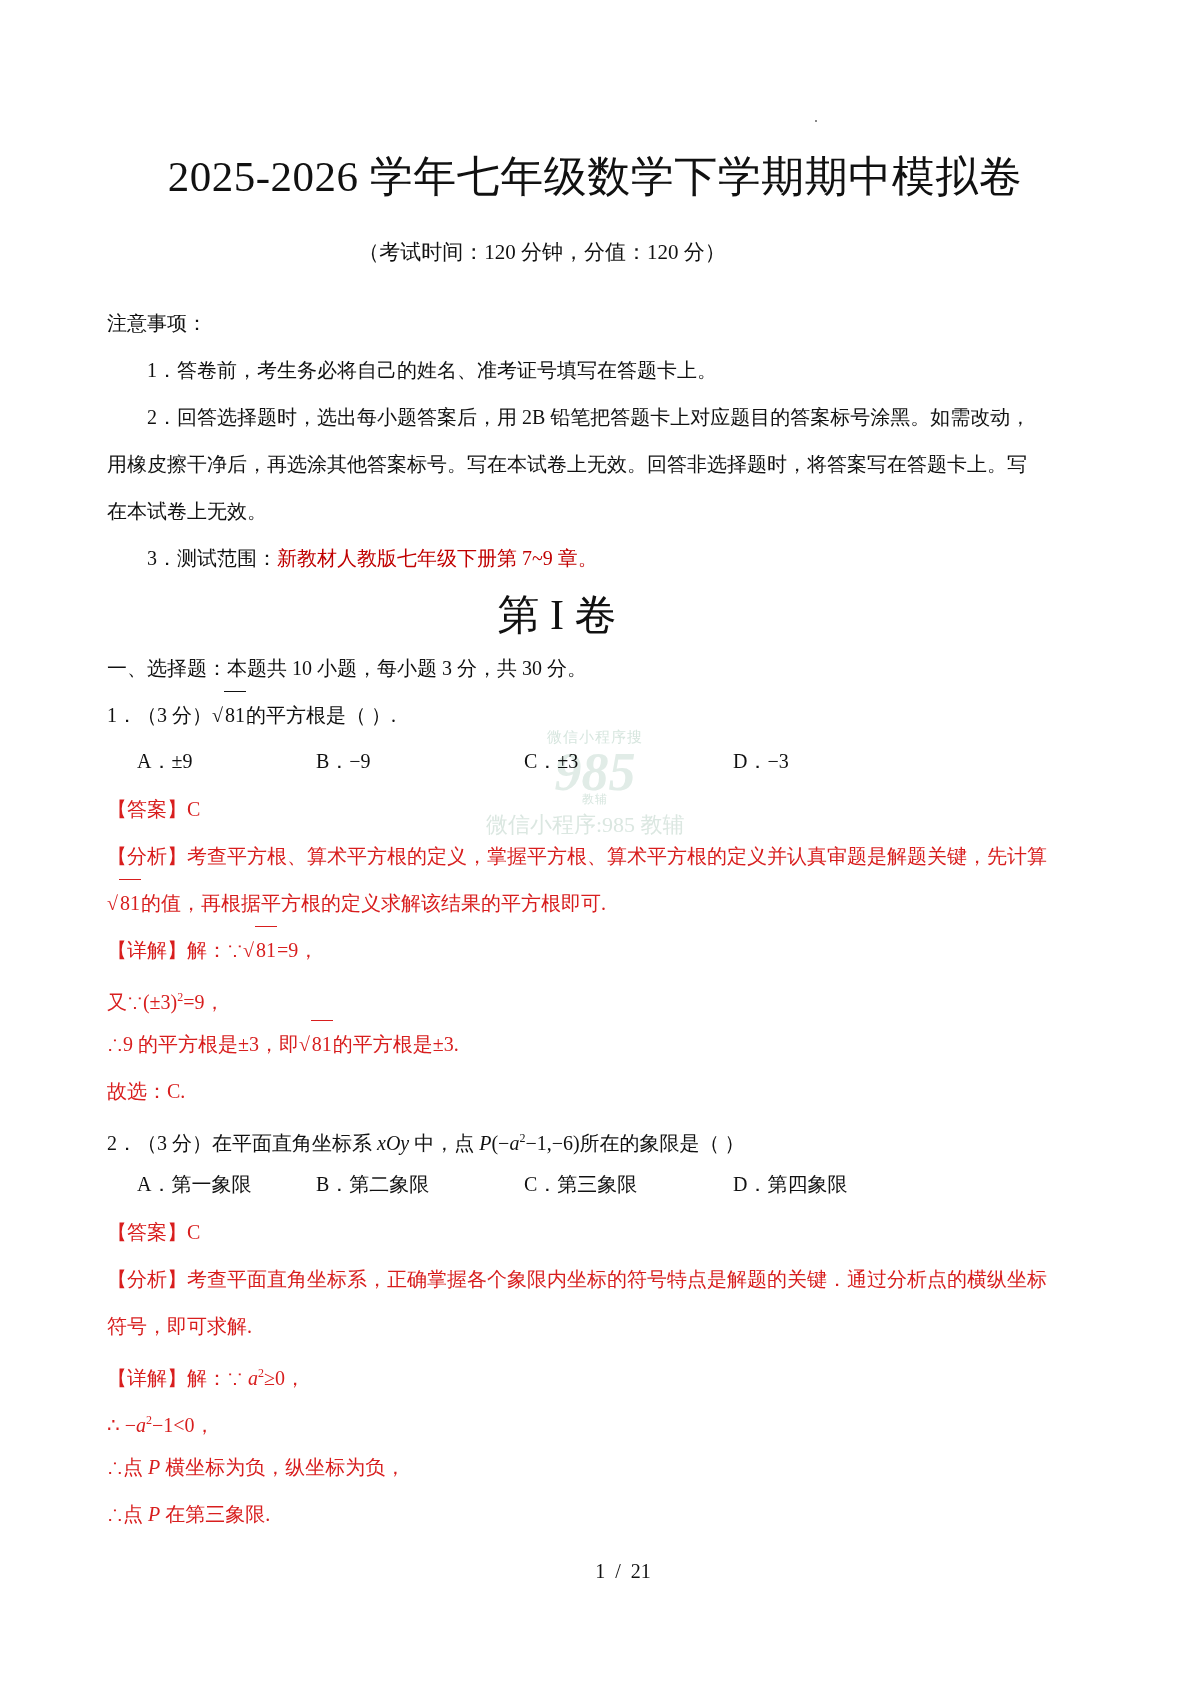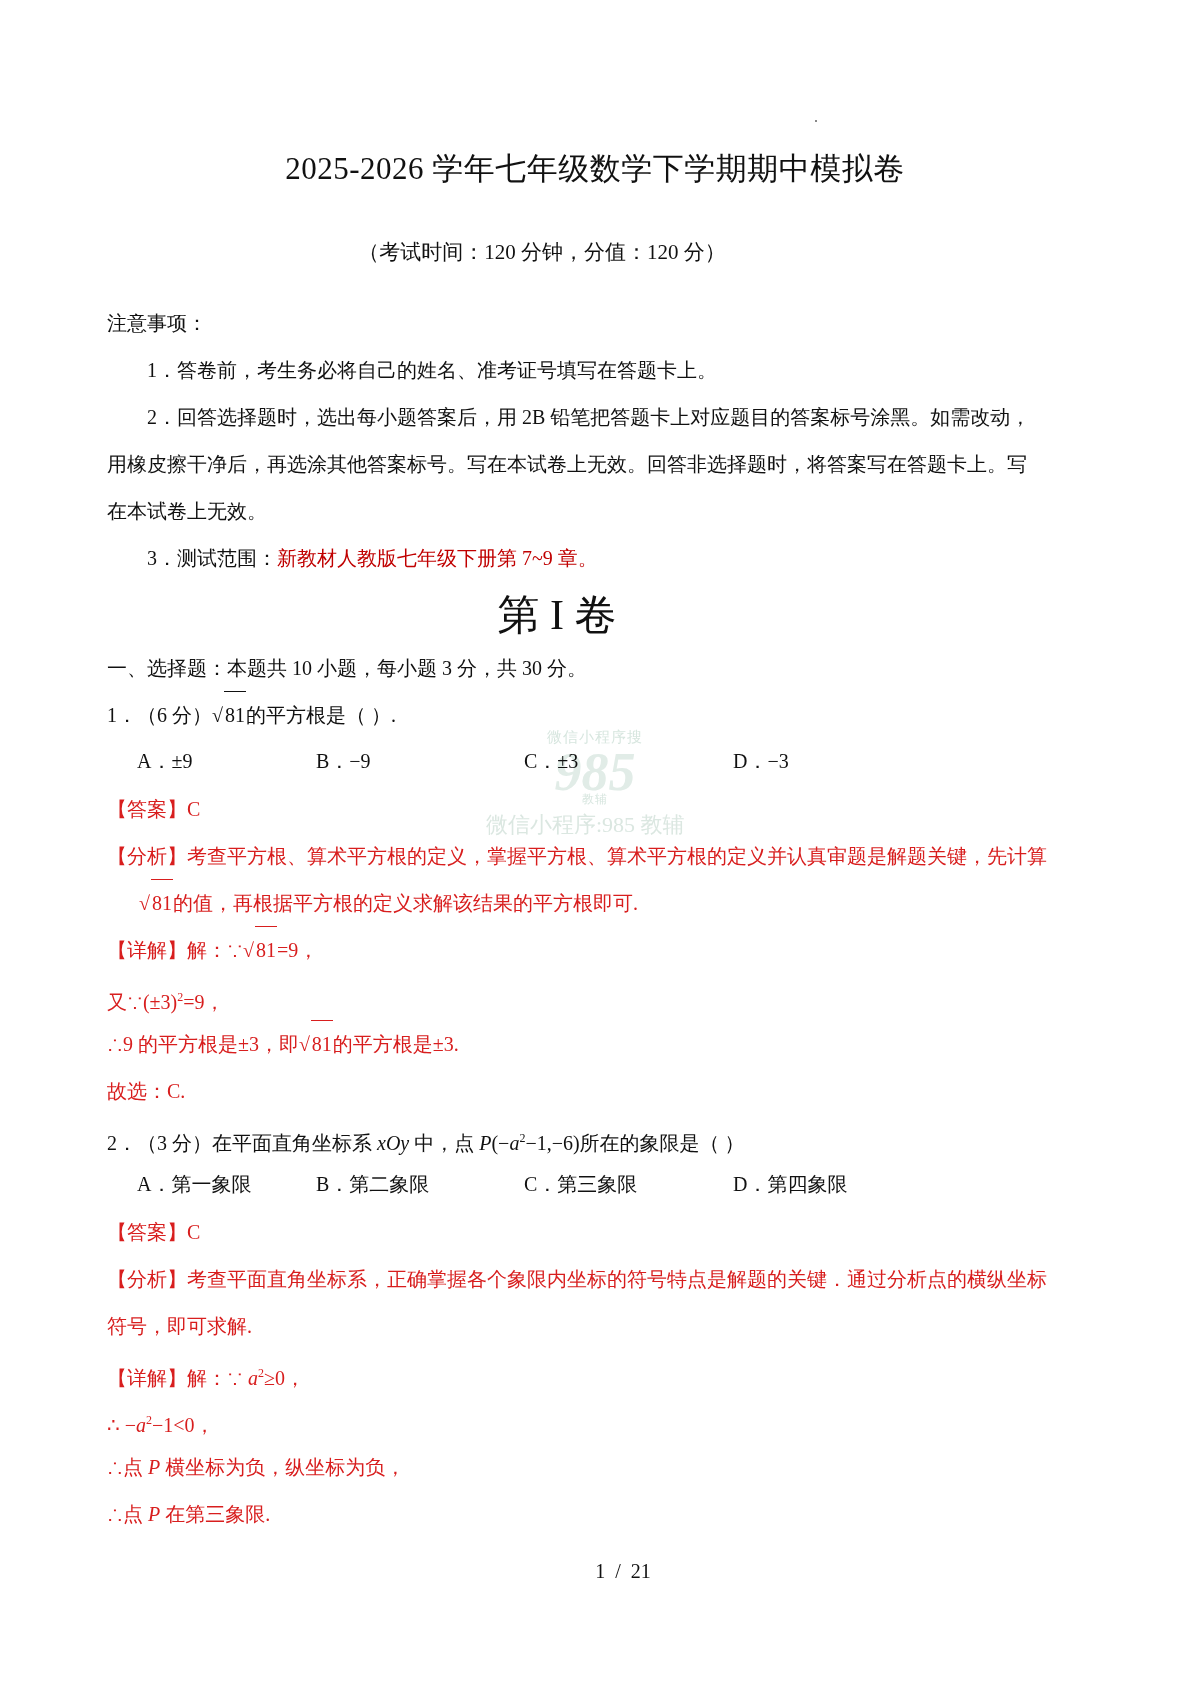--- a/index.html
+++ b/index.html
@@ -1,19 +1,19 @@
 <!DOCTYPE html>
 <html><head>
 <meta charset="utf-8">
 <style>
   html, body { margin:0; padding:0; background:#ffffff; }
   body { width:1190px; height:1683px; position:relative; overflow:hidden;
          font-family:"Liberation Serif","DejaVu Serif",serif; color:#111; }
   .abs { position:absolute; white-space:nowrap; }
-  .title { left:0; width:1190px; text-align:center; top:148px; font-size:31px; letter-spacing:0.5px; }
+  .title { left:0; width:1190px; text-align:center; top:148px; font-size:43px; letter-spacing:0.5px; }
   .subtitle { left:0; width:1084px; text-align:center; top:238px; font-size:21px; }
   .line { font-size:20px; line-height:28px; }
   .red { color:#d81e1e; }
   .darkred { color:#c00000; }
   .section-title { left:0; width:1114px; text-align:center; top:587px; font-size:42px; }
   .opt { font-size:20px; }
   .sqrt { display:inline-block; position:relative; }
   .sqrt .rad { border-top:1.5px solid currentColor; padding:12px 1px; margin-left:1px; }
   sup { font-size:12px; }
   i { font-style:italic; }
@@ -46,34 +46,34 @@
 <div class="abs line" style="left:107px; top:654px;">一、选择题：本题共 10 小题，每小题 3 分，共 30 分。</div>
 
 <div class="abs watermark">
   <div class="wm-top">微信小程序搜</div>
   <div class="wm-num">985</div>
   <div class="wm-top" style="font-size:12px;margin-top:-6px;">教辅</div>
 </div>
 <div class="abs wm-bottom">微信小程序:985 教辅</div>
 
 <div class="abs line" style="left:107px; top:701px;">
-  <span>1．（6 分）</span><span class="sqrt">√<span class="rad">81</span></span><span>的平方根是（    ）.</span>
+  <span>1．（3 分）</span><span class="sqrt">√<span class="rad">81</span></span><span>的平方根是（    ）.</span>
 </div>
 <div class="abs opt" style="left:137px; top:748px;">A．±9</div>
 <div class="abs opt" style="left:316px; top:748px;">B．−9</div>
 <div class="abs opt" style="left:524px; top:748px;">C．±3</div>
 <div class="abs opt" style="left:733px; top:748px;">D．−3</div>
 
 <div class="abs line red" style="left:107px; top:795px;">
   <span>【答案】</span><span>C</span>
 </div>
 <div class="abs line red" style="left:107px; top:842px;">
   <span>【分析】</span><span>考查平方根、算术平方根的定义，掌握平方根、算术平方根的定义并认真审题是解题关键，先计算</span>
 </div>
-<div class="abs line red" style="left:107px; top:889px;margin-left:32px;">
+<div class="abs line red" style="left:107px; top:889px;">
   <span class="sqrt">√<span class="rad">81</span></span><span>的值，再根据平方根的定义求解该结果的平方根即可.</span>
 </div>
 <div class="abs line red" style="left:107px; top:936px;">
   <span>【详解】</span><span>解：∵</span><span class="sqrt">√<span class="rad">81</span></span><span>=9，</span>
 </div>
 <div class="abs line red" style="left:107px; top:983px;">
   <span>又∵(±3)</span><sup>2</sup><span>=9，</span>
 </div>
 <div class="abs line red" style="left:107px; top:1030px;">
   <span>∴9 的平方根是±3，即</span><span class="sqrt">√<span class="rad">81</span></span><span>的平方根是±3.</span>

